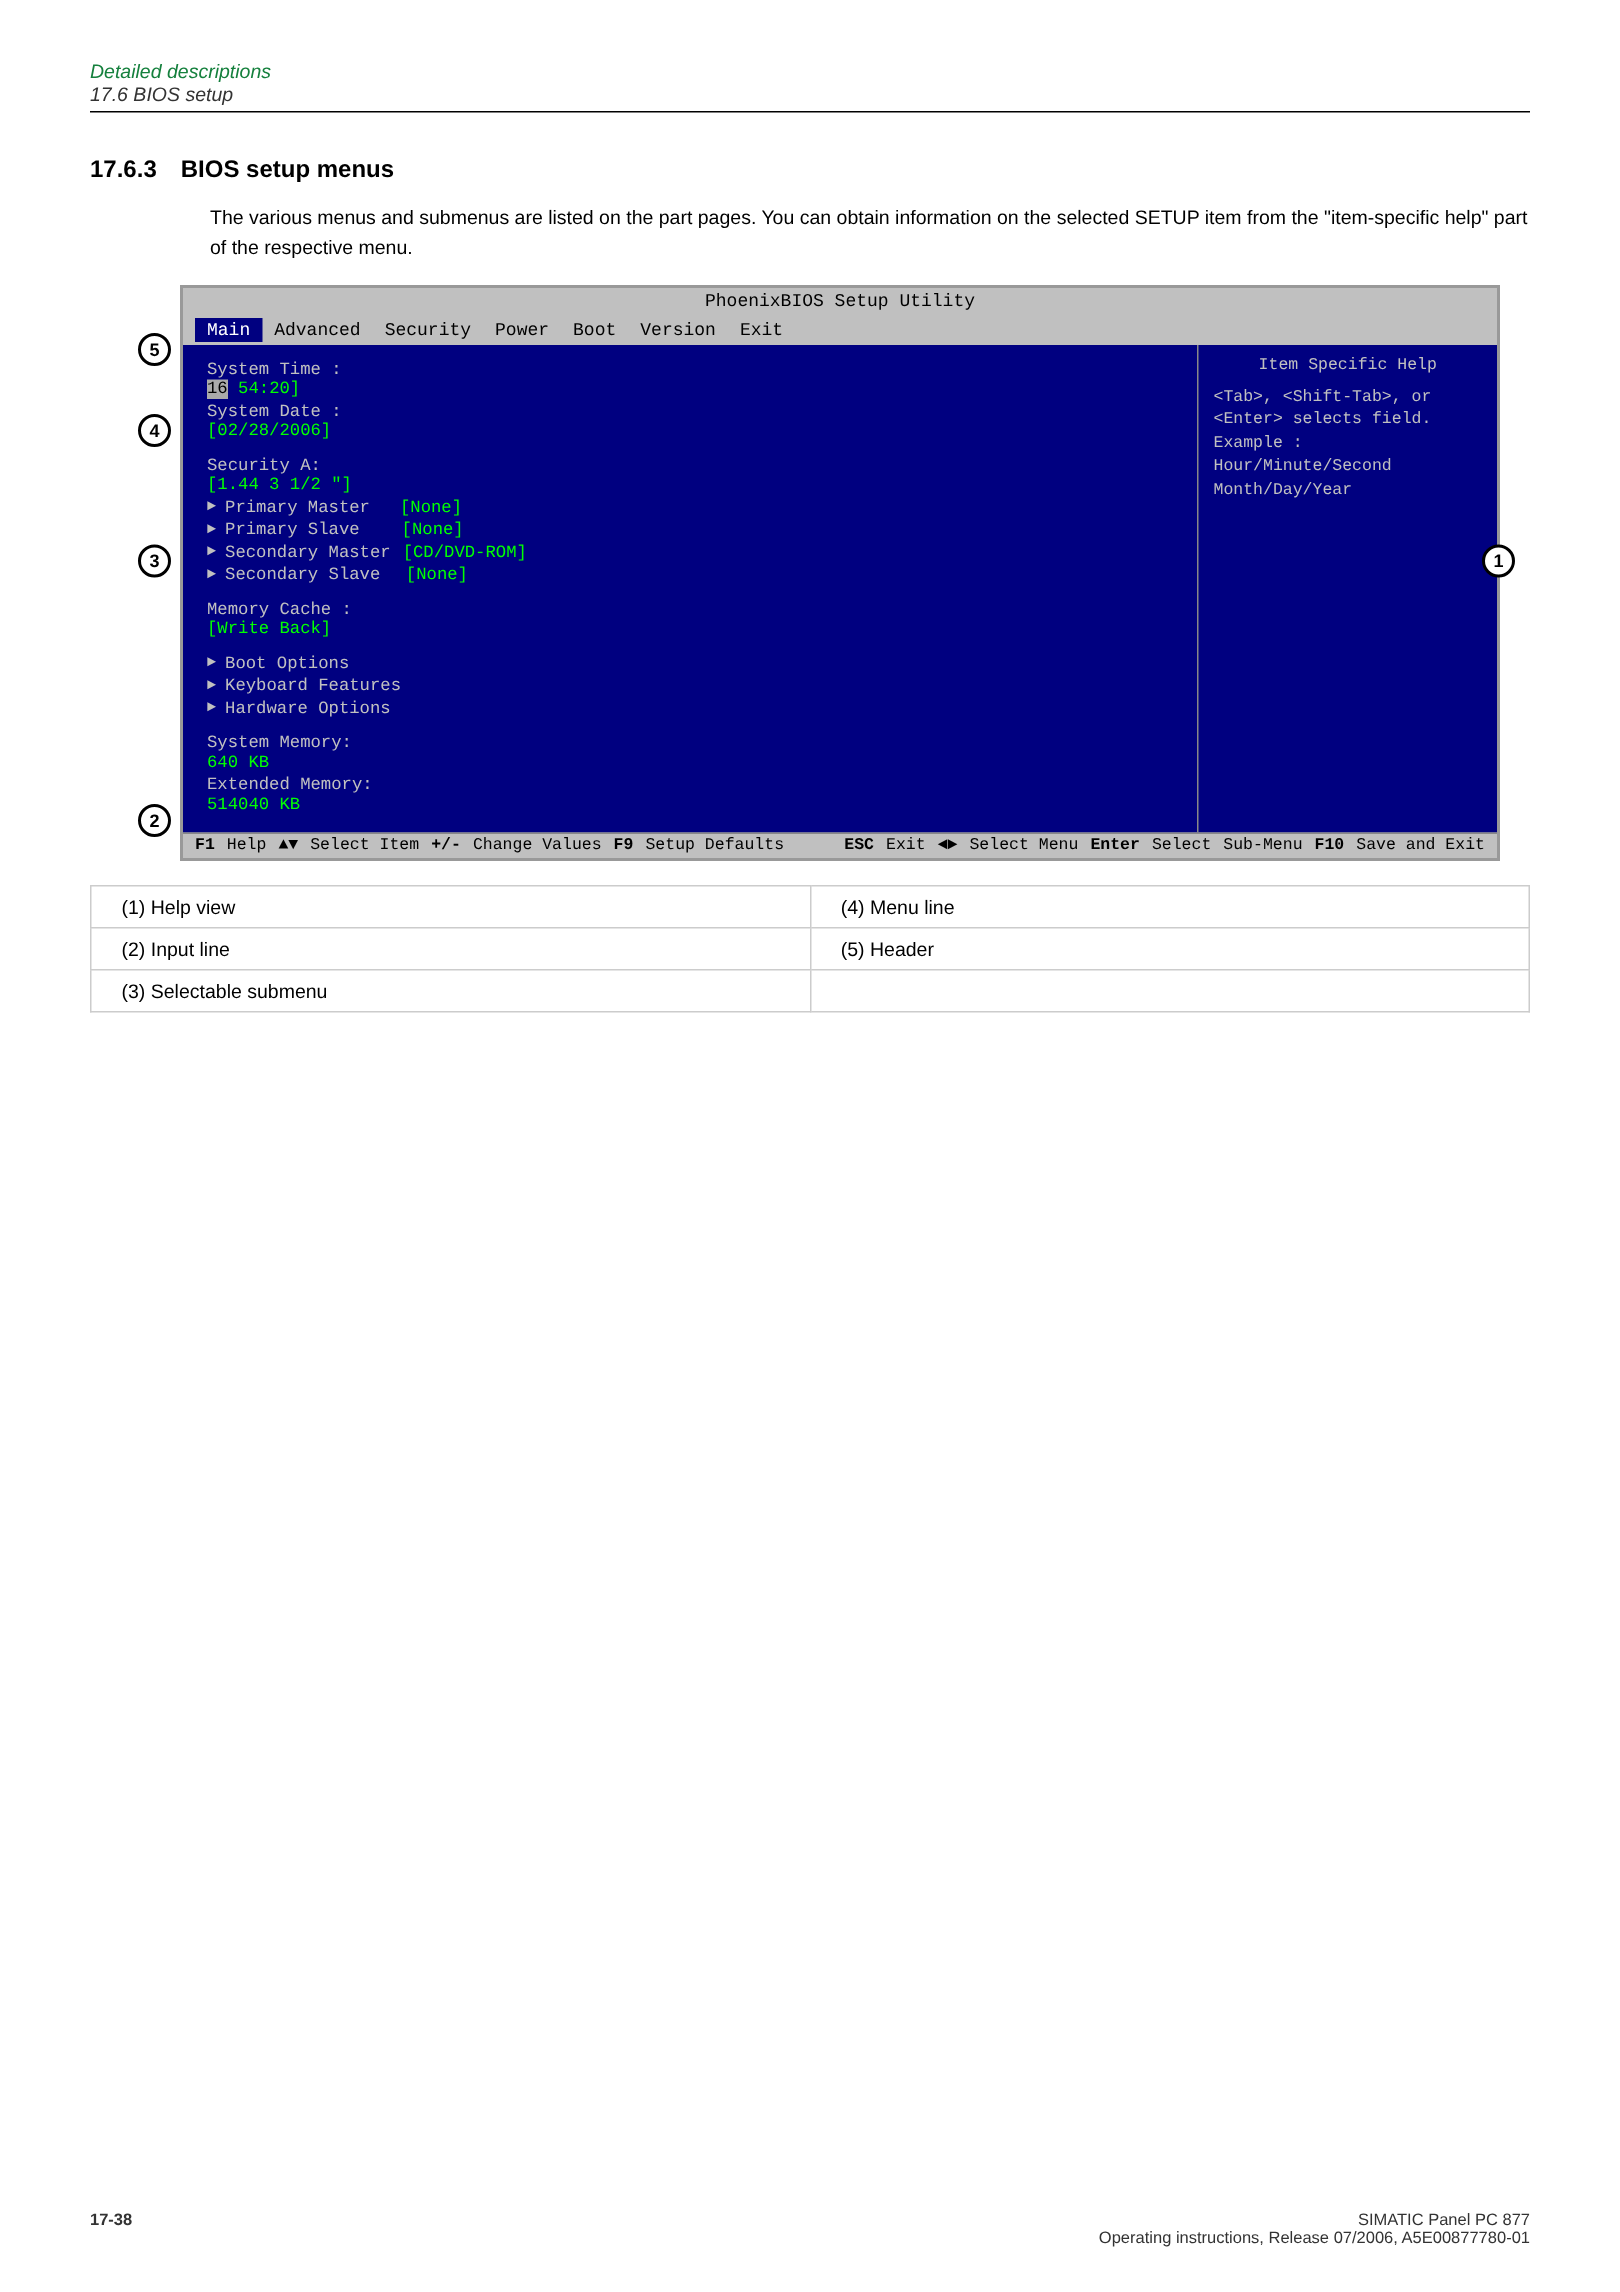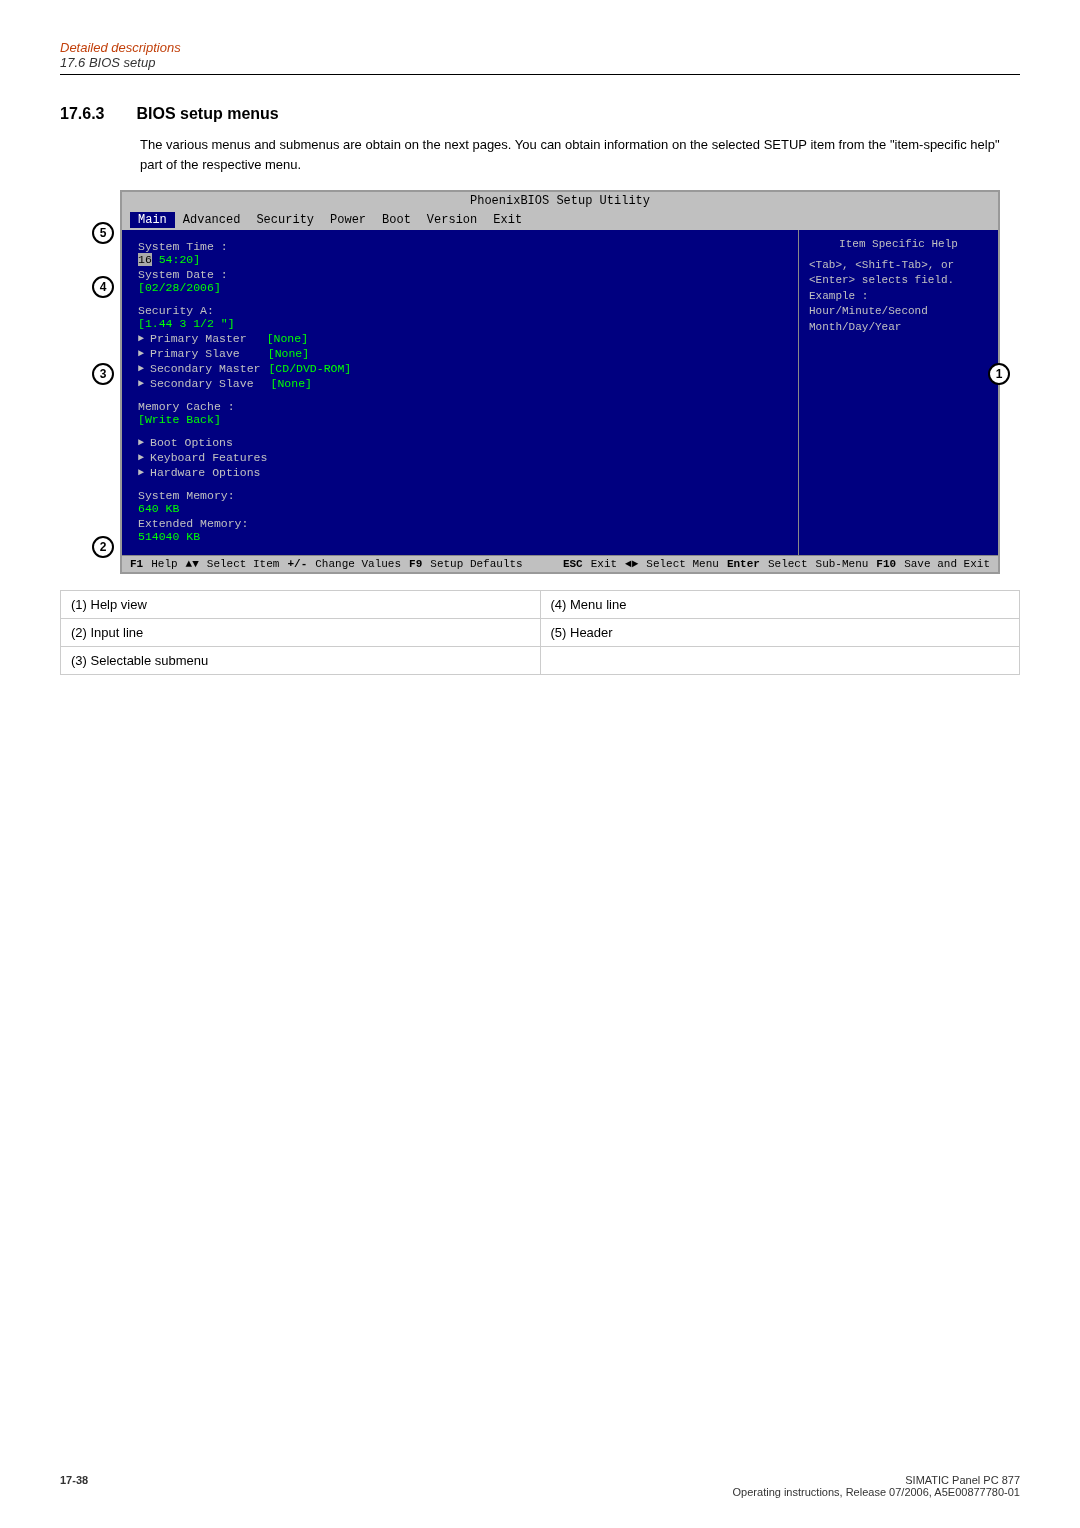--- a/index.html
+++ b/index.html
@@ -19,21 +19,21 @@
 
     .header-section {
       border-bottom: 1px solid #000;
       padding-bottom: 4px;
       margin-bottom: 2px;
     }
 
     .header-title-italic {
       font-style: italic;
       font-size: 13px;
-      color: #c2410c;
+      color: #15803d;
     }
 
     .header-subtitle {
       font-style: italic;
       font-size: 13px;
       color: #333;
     }
 
     .section-heading {
       margin-top: 30px;
@@ -239,21 +239,21 @@
     
     .ref-table {
       width: 100%;
       border-collapse: collapse;
       margin-top: 16px;
       font-size: 13px;
     }
 
     .ref-table td {
       border: 1px solid #ccc;
-      padding: 6px 10px;
+      padding: 6px 20px;
       width: 50%;
     }
 
     
     .page-footer {
       position: absolute;
       bottom: 30px;
       left: 60px;
       right: 60px;
       display: flex;
@@ -282,21 +282,21 @@
       display: inline;
     }
 
     .value-green {
       color: #00ff00;
     }
 
     .section-group-heading {
       display: flex;
       align-items: center;
-      gap: 32px;
+      gap: 16px;
       margin-bottom: 8px;
     }
   </style>
 </head>
 <body>
 
 <div class="page-container">
 
   
   <div class="header-section">
@@ -306,21 +306,21 @@
 
   
   <div class="section-heading">
     <div class="section-group-heading">
       <span class="section-number">17.6.3</span>
       <span class="section-title">BIOS setup menus</span>
     </div>
   </div>
 
   
-  <div class="description-text">The various menus and submenus are obtain on the next pages. You can obtain information on the selected SETUP item from the "item-specific help" part of the respective menu.</div>
+  <div class="description-text">The various menus and submenus are listed on the part pages. You can obtain information on the selected SETUP item from the "item-specific help" part of the respective menu.</div>
 
   
   <div class="bios-screenshot-container">
     <div class="bios-screenshot-wrapper">
 
       <div class="callout callout-5">5</div>
 
       <div class="callout callout-4">4</div>
 
       <div class="callout callout-3">3</div>

